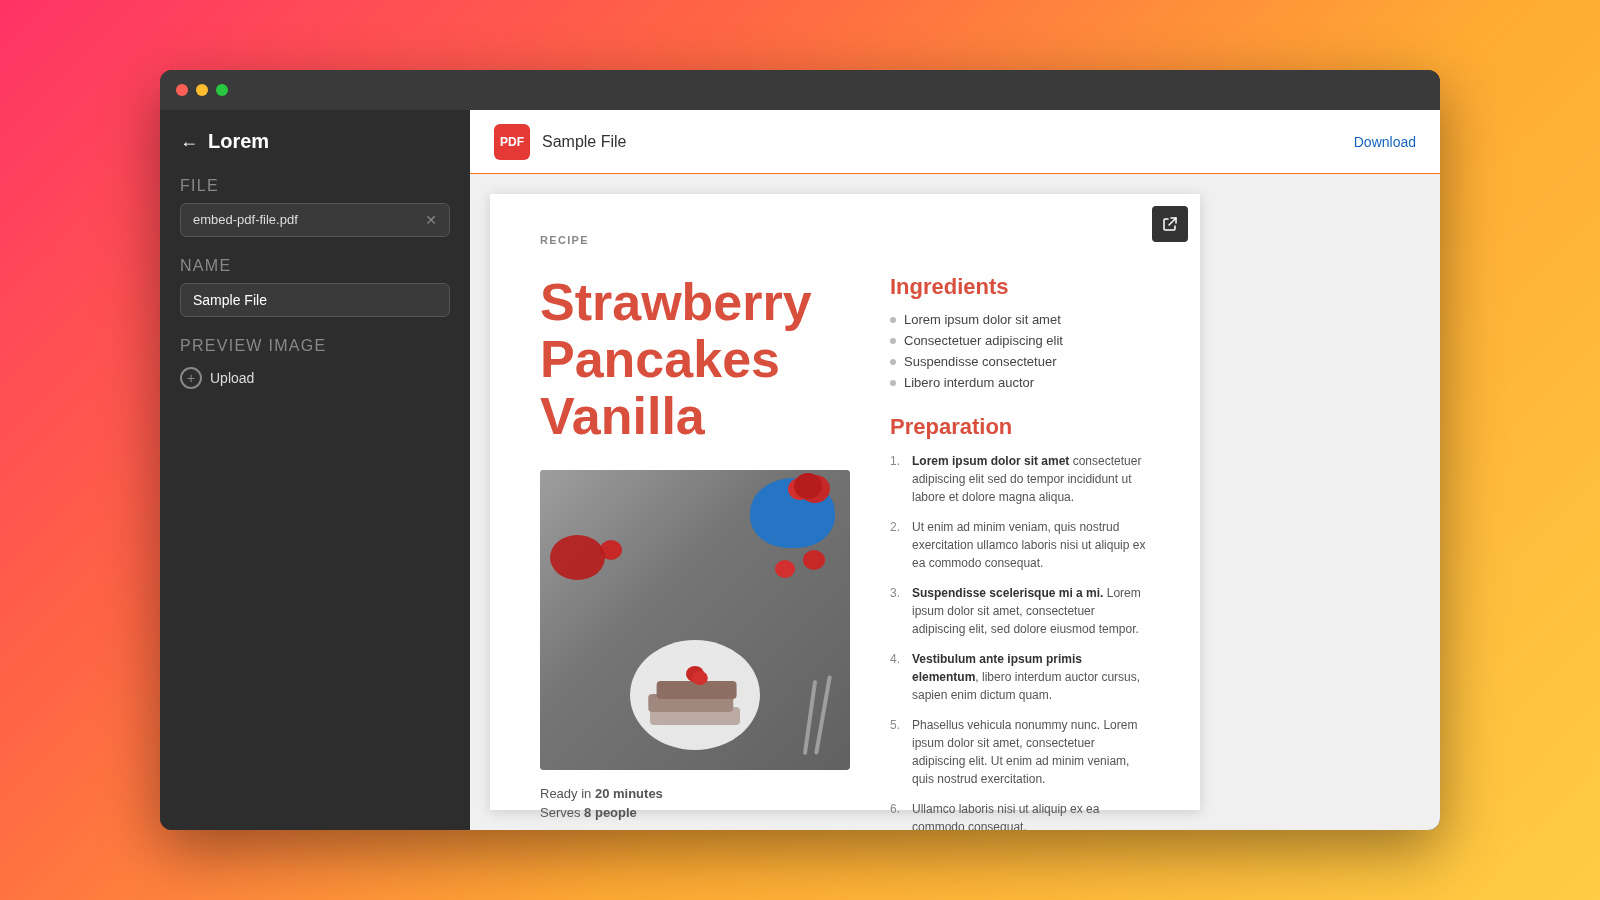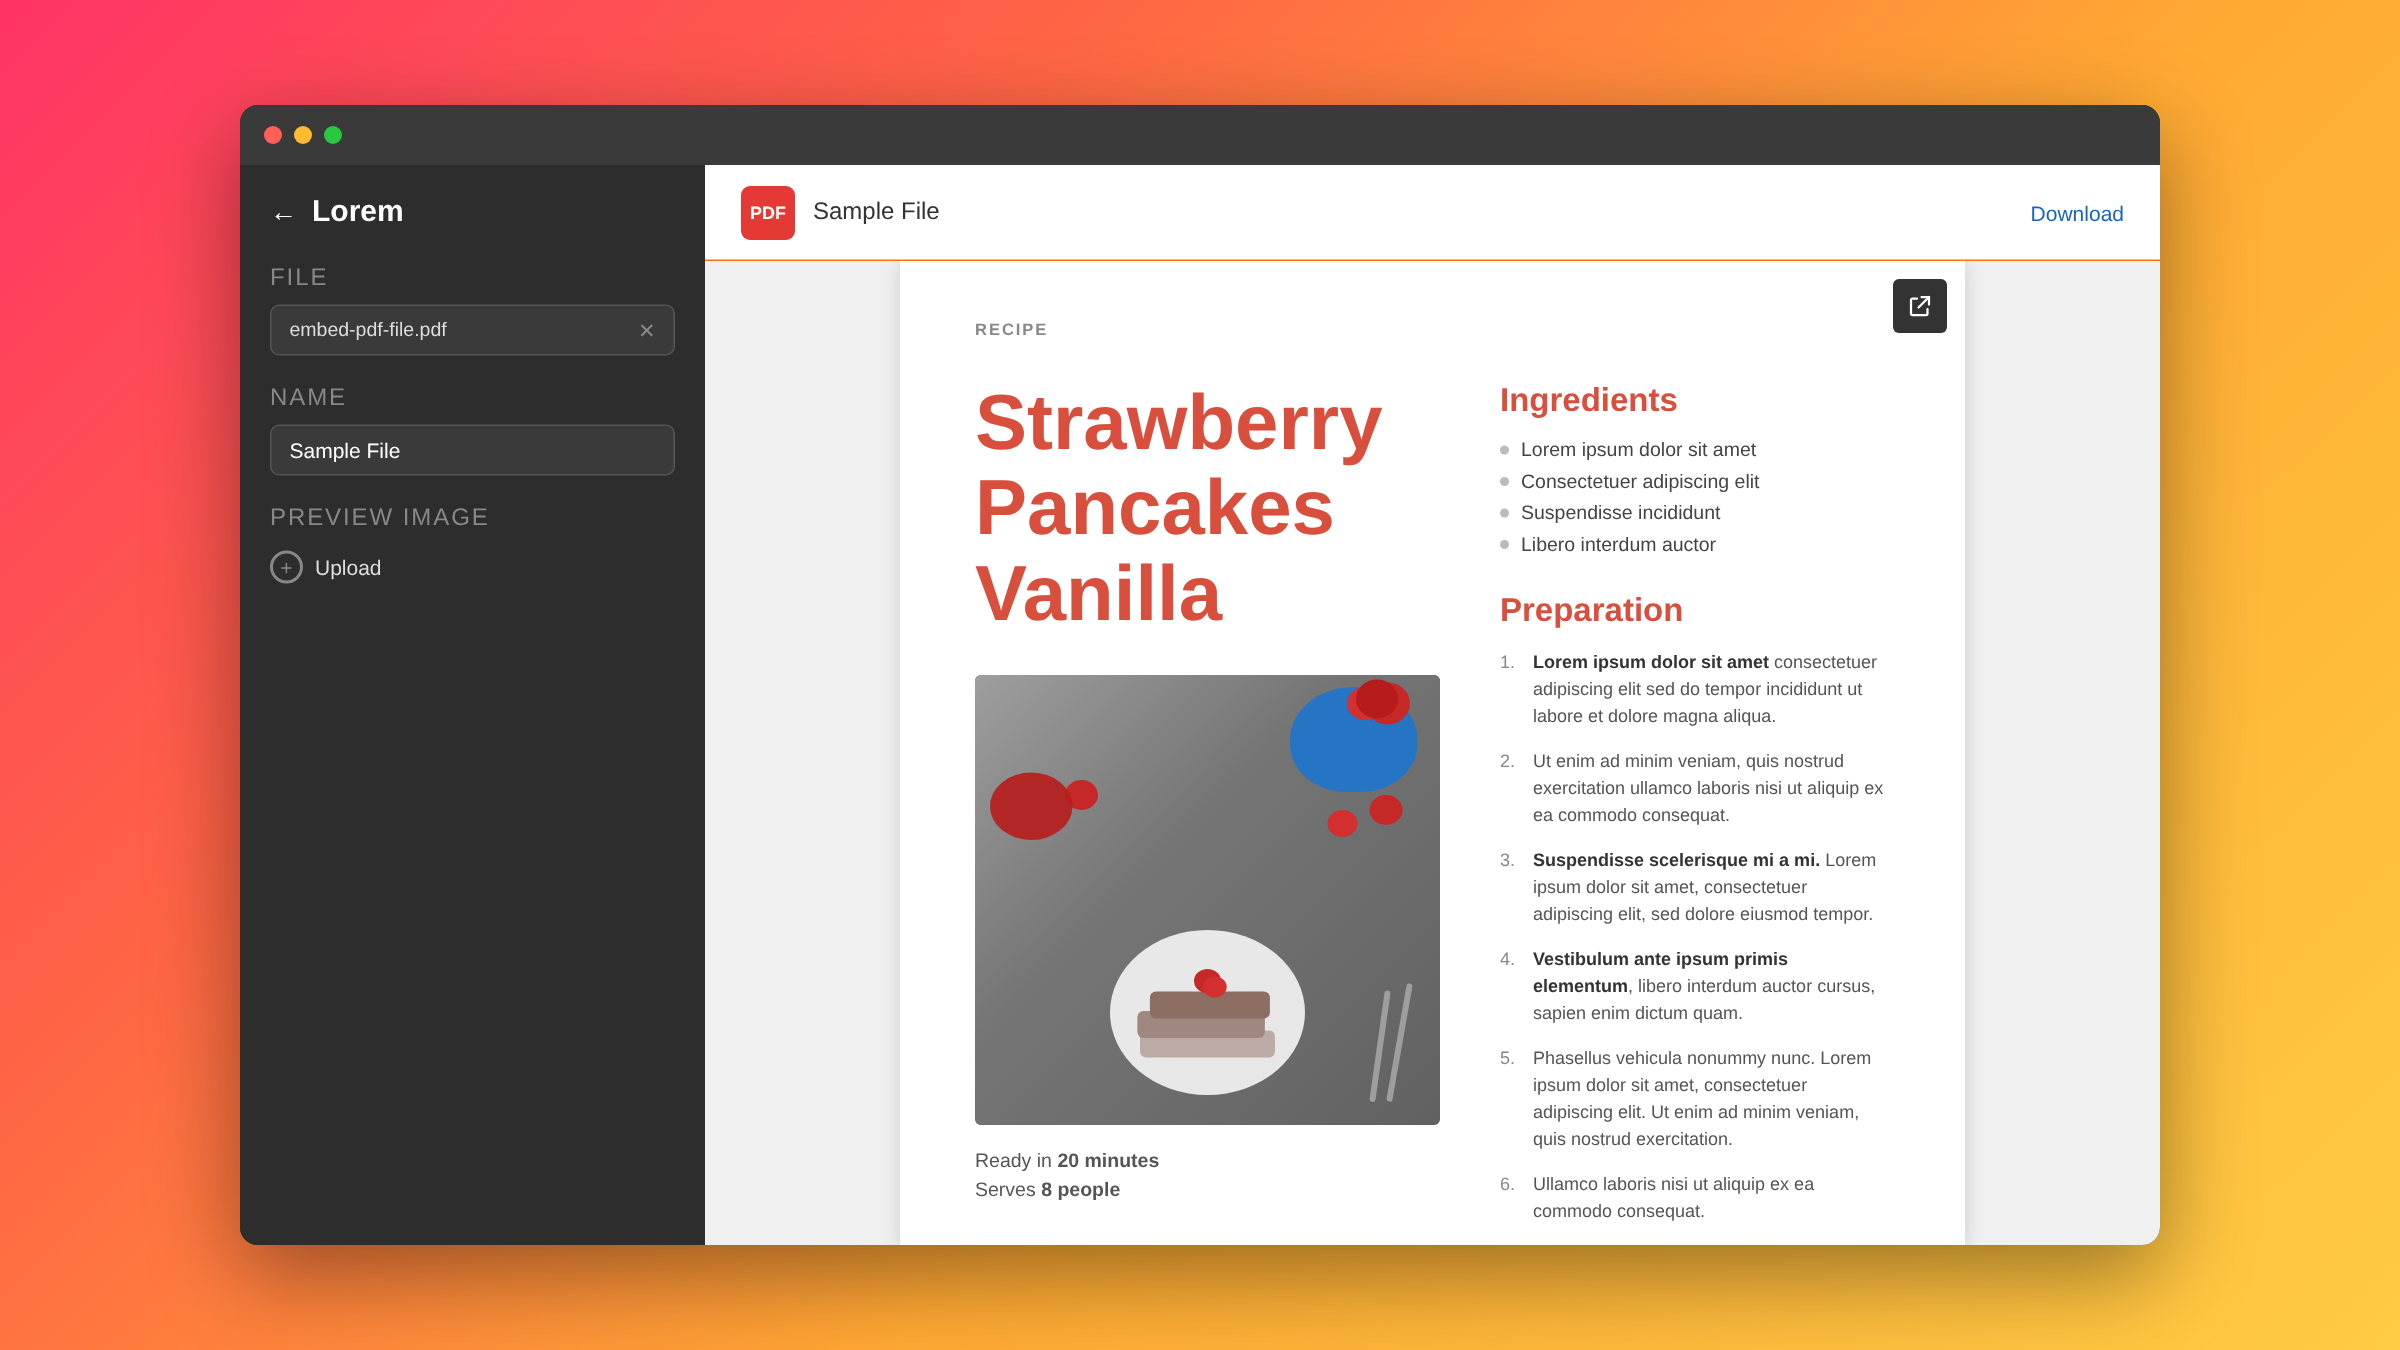--- a/index.html
+++ b/index.html
@@ -176,22 +176,22 @@
       color: #1565c0;
       font-size: 14px;
       font-weight: 500;
       cursor: pointer;
       text-decoration: none;
     }
     
     .pdf-viewer-area {
       flex: 1;
       overflow-y: auto;
-      display: flex;
-      justify-content: center;
+      padding: 20px;
+      display: flex;
     }
     .pdf-page {
       width: 710px;
       background: #ffffff;
       box-shadow: 0 2px 12px rgba(0,0,0,0.15);
       padding: 40px 50px;
       position: relative;
     }
     .external-link-btn {
       position: absolute;
@@ -432,21 +432,21 @@
                 <li>
                   <span class="bullet-dot"></span>
                   <span>Lorem ipsum dolor sit amet</span>
                 </li>
                 <li>
                   <span class="bullet-dot"></span>
                   <span>Consectetuer adipiscing elit</span>
                 </li>
                 <li>
                   <span class="bullet-dot"></span>
-                  <span>Suspendisse incididunt</span>
+                  <span>Suspendisse consectetuer</span>
                 </li>
                 <li>
                   <span class="bullet-dot"></span>
                   <span>Libero interdum auctor</span>
                 </li>
               </ul>
 
               <div class="preparation-title">Preparation</div>
               <ol class="prep-list">
                 <li>

